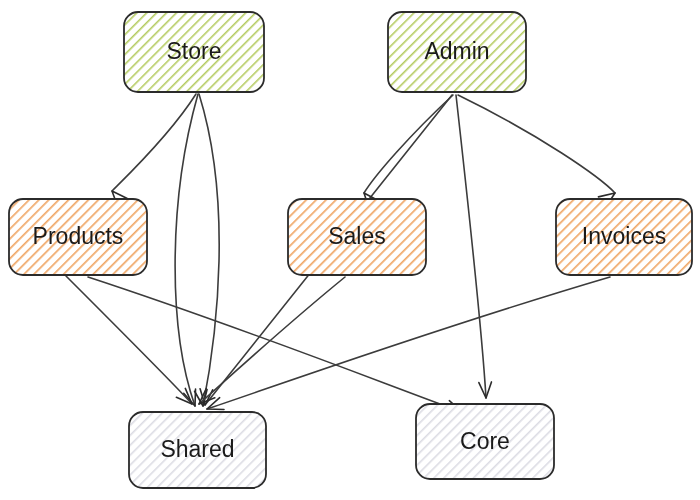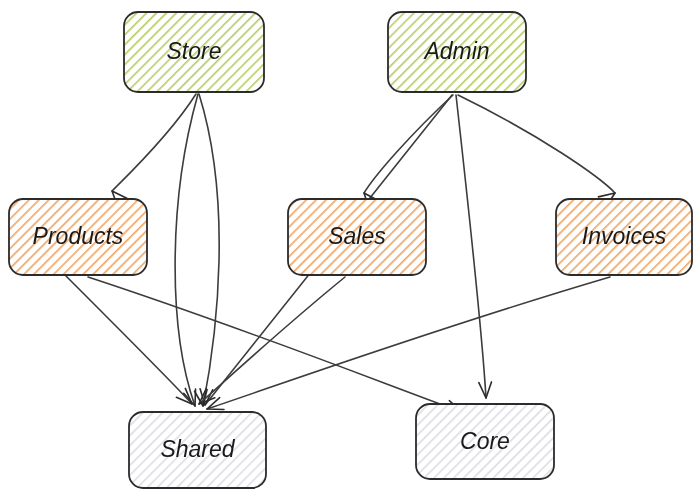--- a/index.html
+++ b/index.html
@@ -6,21 +6,21 @@
   body{
     width:700px;height:500px;
     background:#ffffff;
     font-family:"Liberation Sans", sans-serif;
     overflow:hidden;
     position:relative;
   }
   #diagram-root{
     position:absolute;
     left:0;top:0;
-    width:700px;height:500px;font-style:italic;
+    width:700px;height:500px;
   }
   svg#graph{
     position:absolute;left:0;top:0;
     width:700px;height:500px;
     display:block;
   }
   .node-label{
     font-family:"Liberation Sans", sans-serif;
     font-size:23px;
     fill:#1a1a1a;

